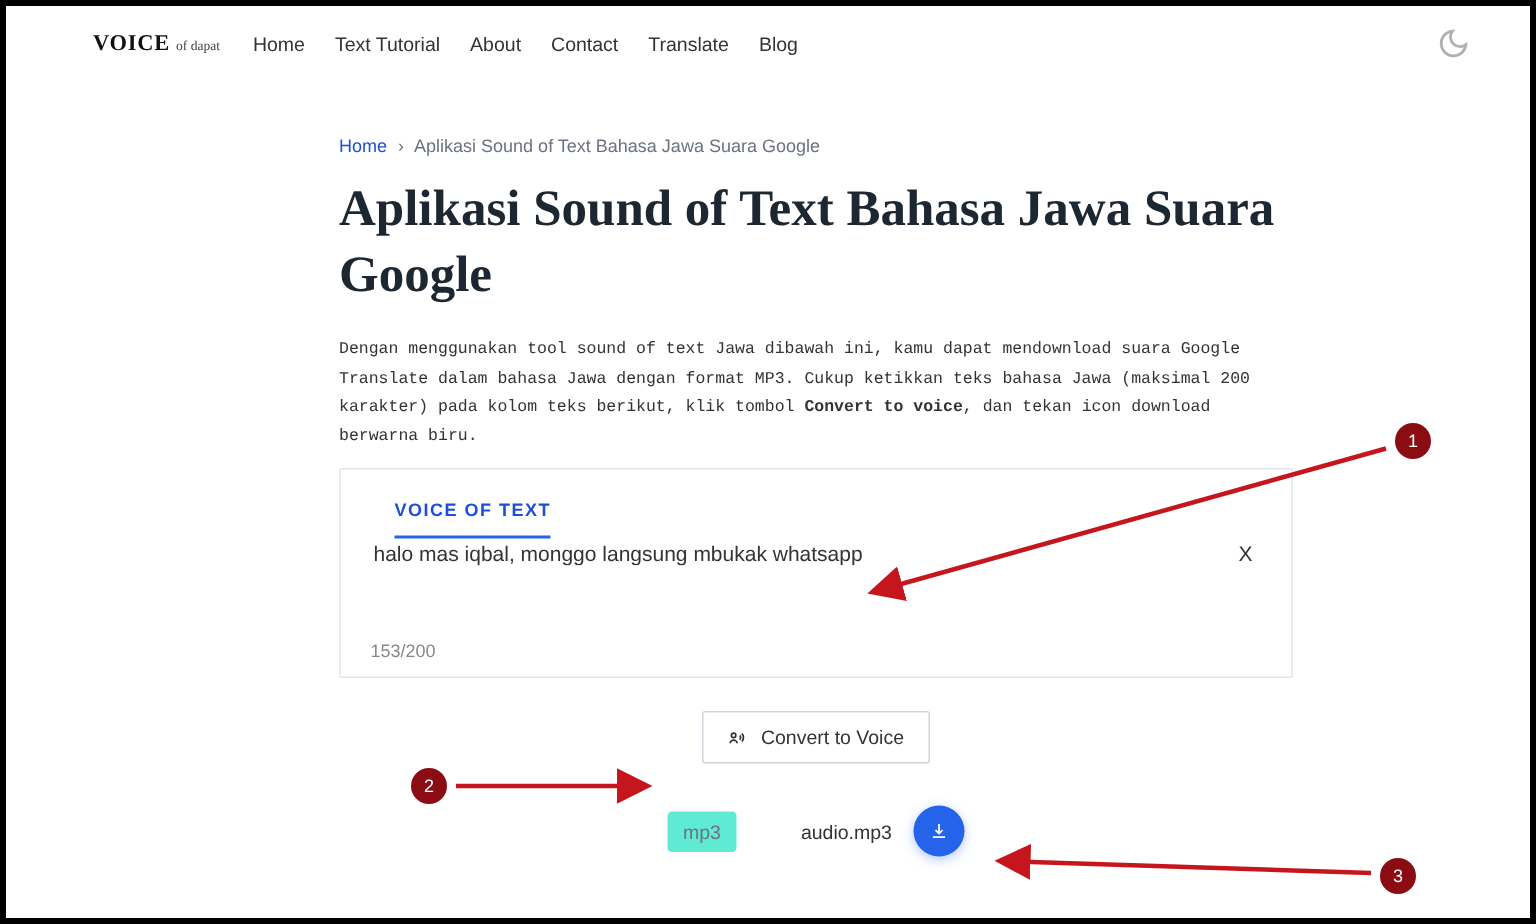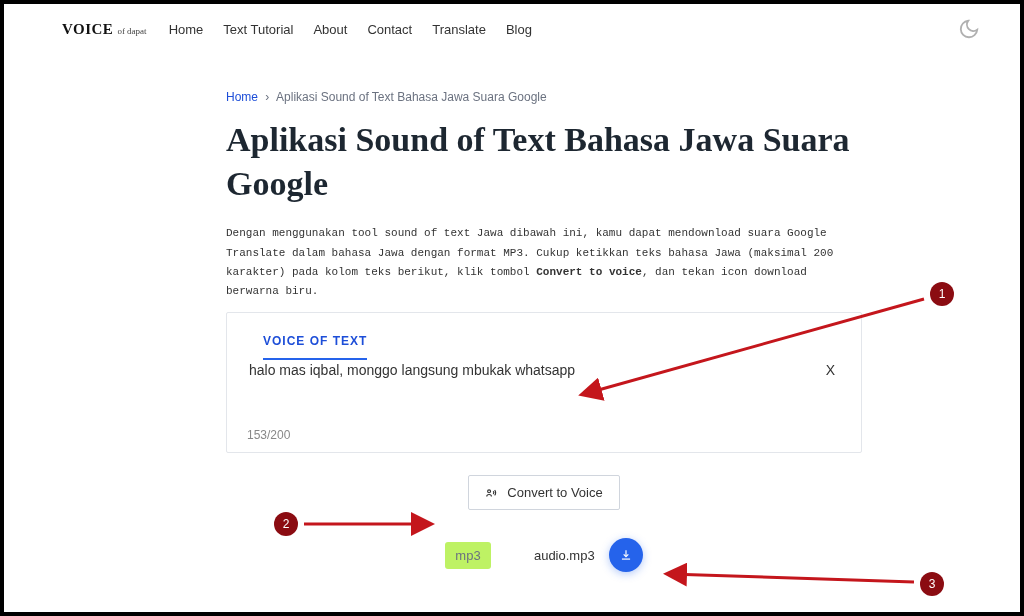--- a/index.html
+++ b/index.html
@@ -174,21 +174,21 @@
 
   
   .result-row {
     display: flex;
     justify-content: center;
     align-items: center;
     gap: 14px;
     margin-top: 28px;
   }
   .chip {
-    background: #bef264;
+    background: #5eead4;
     color: #6b7280;
     font-size: 13px;
     padding: 6px 10px;
     border-radius: 3px;
   }
   .filename { font-size: 13px; color: #333; min-width: 90px; text-align: right; }
   .dl-btn {
     width: 34px;
     height: 34px;
     border-radius: 50%;

